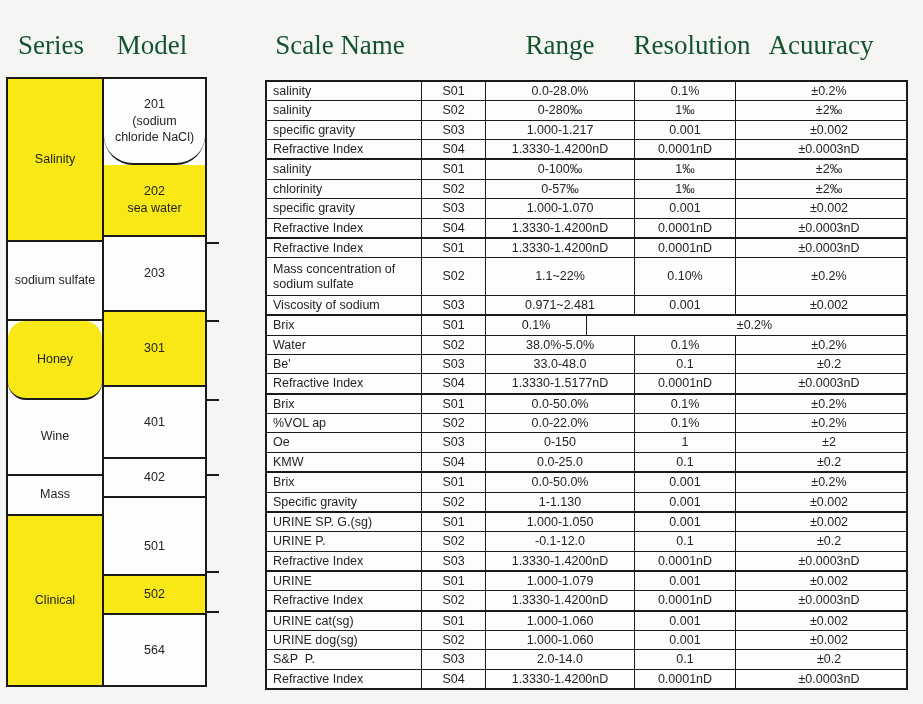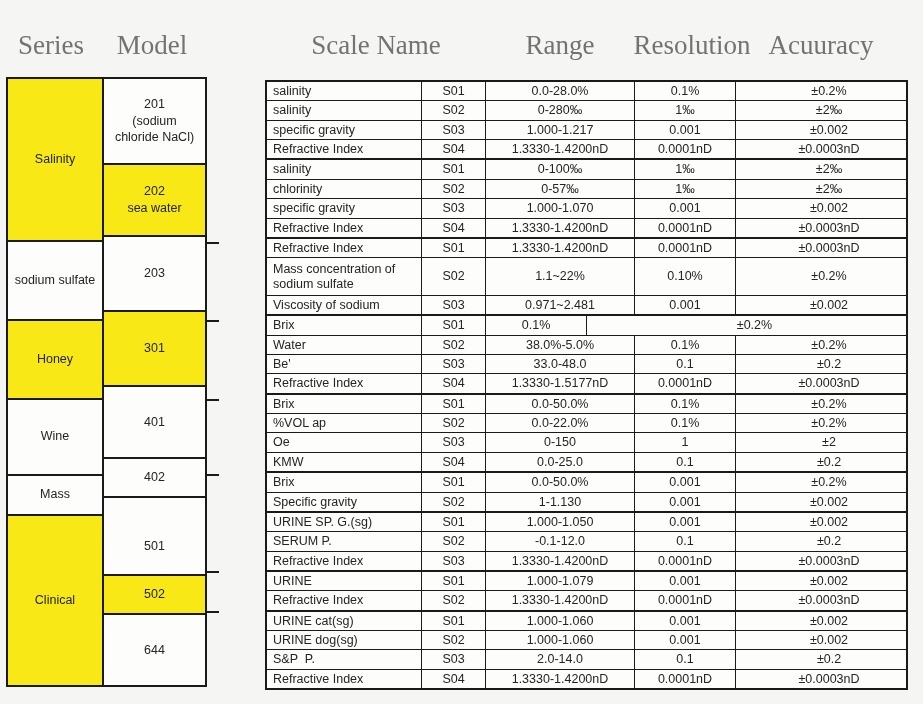--- a/index.html
+++ b/index.html
@@ -13,21 +13,21 @@
   #page{position:absolute;inset:0;}
   :root{
     --yellow:#F7E816;
     --border:#1a1a1a;
     --celltext:#242424;
   }
   .hdr-label{
     position:absolute;top:30px;height:34px;
     transform:translateX(-50%);
     font-family:"Liberation Serif","DejaVu Serif",serif;
-    font-size:27px;color:#737373;white-space:nowrap;
+    font-size:27px;color:#14532d;white-space:nowrap;
   }
   
   #left-table{
     position:absolute;left:6px;top:77px;width:201px;height:610px;
     border:2px solid var(--border);
     display:flex;background:#fdfdfc;box-sizing:border-box;
   }
   #series-col{width:96px;border-right:2px solid var(--border);display:flex;flex-direction:column;box-sizing:border-box;}
   #model-col{flex:1;display:flex;flex-direction:column;box-sizing:border-box;}
   .lcell{
@@ -63,36 +63,36 @@
   .scell.resolution{width:101px;border-left:1px solid var(--border);}
   .scell.accuracy{flex:1;border-left:1px solid var(--border);padding-left:16px;}
 </style>
 </head>
 <body>
 
 <div id="page">
 
   <div class="hdr-label" style="left:51px">Series</div>
   <div class="hdr-label" style="left:152px">Model</div>
-  <div class="hdr-label" style="left:376px">Scale Name</div>
+  <div class="hdr-label" style="left:340px">Scale Name</div>
   <div class="hdr-label" style="left:560px">Range</div>
   <div class="hdr-label" style="left:692px">Resolution</div>
   <div class="hdr-label" style="left:821px">Acuuracy</div>
 
   <div id="left-table">
     <div id="series-col">
         <div class="lcell yellow" style="flex-grow: 165;">Salinity</div>
         <div class="lcell" style="flex-grow: 78;">sodium sulfate</div>
-        <div class="lcell yellow" style="flex-grow: 79;">Honey</div>
+        <div class="lcell yellow" style="flex-grow: 79; border-radius: 18px;">Honey</div>
         <div class="lcell" style="flex-grow: 75;">Wine</div>
         <div class="lcell" style="flex-grow: 39;">Mass</div>
         <div class="lcell yellow" style="flex-grow: 173;">Clinical</div>
       </div>
     <div id="model-col">
-        <div class="lcell" style="flex-grow: 90;">
+        <div class="lcell" style="flex-grow: 90; border-radius: 29px;">
           <div>201</div>
           <div>(sodium</div>
           <div>chloride NaCl)</div>
         </div>
         <div class="lcell yellow" style="flex-grow: 75;">
           <div>202</div>
           <div>sea water</div>
         </div>
         <div class="lcell" style="flex-grow: 78;">
           <div>203</div>
@@ -106,21 +106,21 @@
         <div class="lcell" style="flex-grow: 39;">
           <div>402</div>
         </div>
         <div class="lcell" style="flex-grow: 58; margin-top: 22px;">
           <div>501</div>
         </div>
         <div class="lcell yellow" style="flex-grow: 40;">
           <div>502</div>
         </div>
         <div class="lcell" style="flex-grow: 75;">
-          <div>644</div>
+          <div>564</div>
         </div>
       </div>
   </div>
 
   <div class="stub" style="top:242px"></div>
   <div class="stub" style="top:320px"></div>
   <div class="stub" style="top:399px"></div>
   <div class="stub" style="top:474px"></div>
   <div class="stub" style="top:571px"></div>
   <div class="stub" style="top:611px"></div>
@@ -273,21 +273,21 @@
         <div class="scell accuracy">±0.002</div>
       </div>
       <div class="srow group-start">
         <div class="scell name">URINE SP. G.(sg)</div>
         <div class="scell code">S01</div>
         <div class="scell range">1.000-1.050</div>
         <div class="scell resolution">0.001</div>
         <div class="scell accuracy">±0.002</div>
       </div>
       <div class="srow">
-        <div class="scell name">SERUM P.</div>
+        <div class="scell name">URINE P.</div>
         <div class="scell code">S02</div>
         <div class="scell range">-0.1-12.0</div>
         <div class="scell resolution">0.1</div>
         <div class="scell accuracy">±0.2</div>
       </div>
       <div class="srow">
         <div class="scell name">Refractive Index</div>
         <div class="scell code">S03</div>
         <div class="scell range">1.3330-1.4200nD</div>
         <div class="scell resolution">0.0001nD</div>

